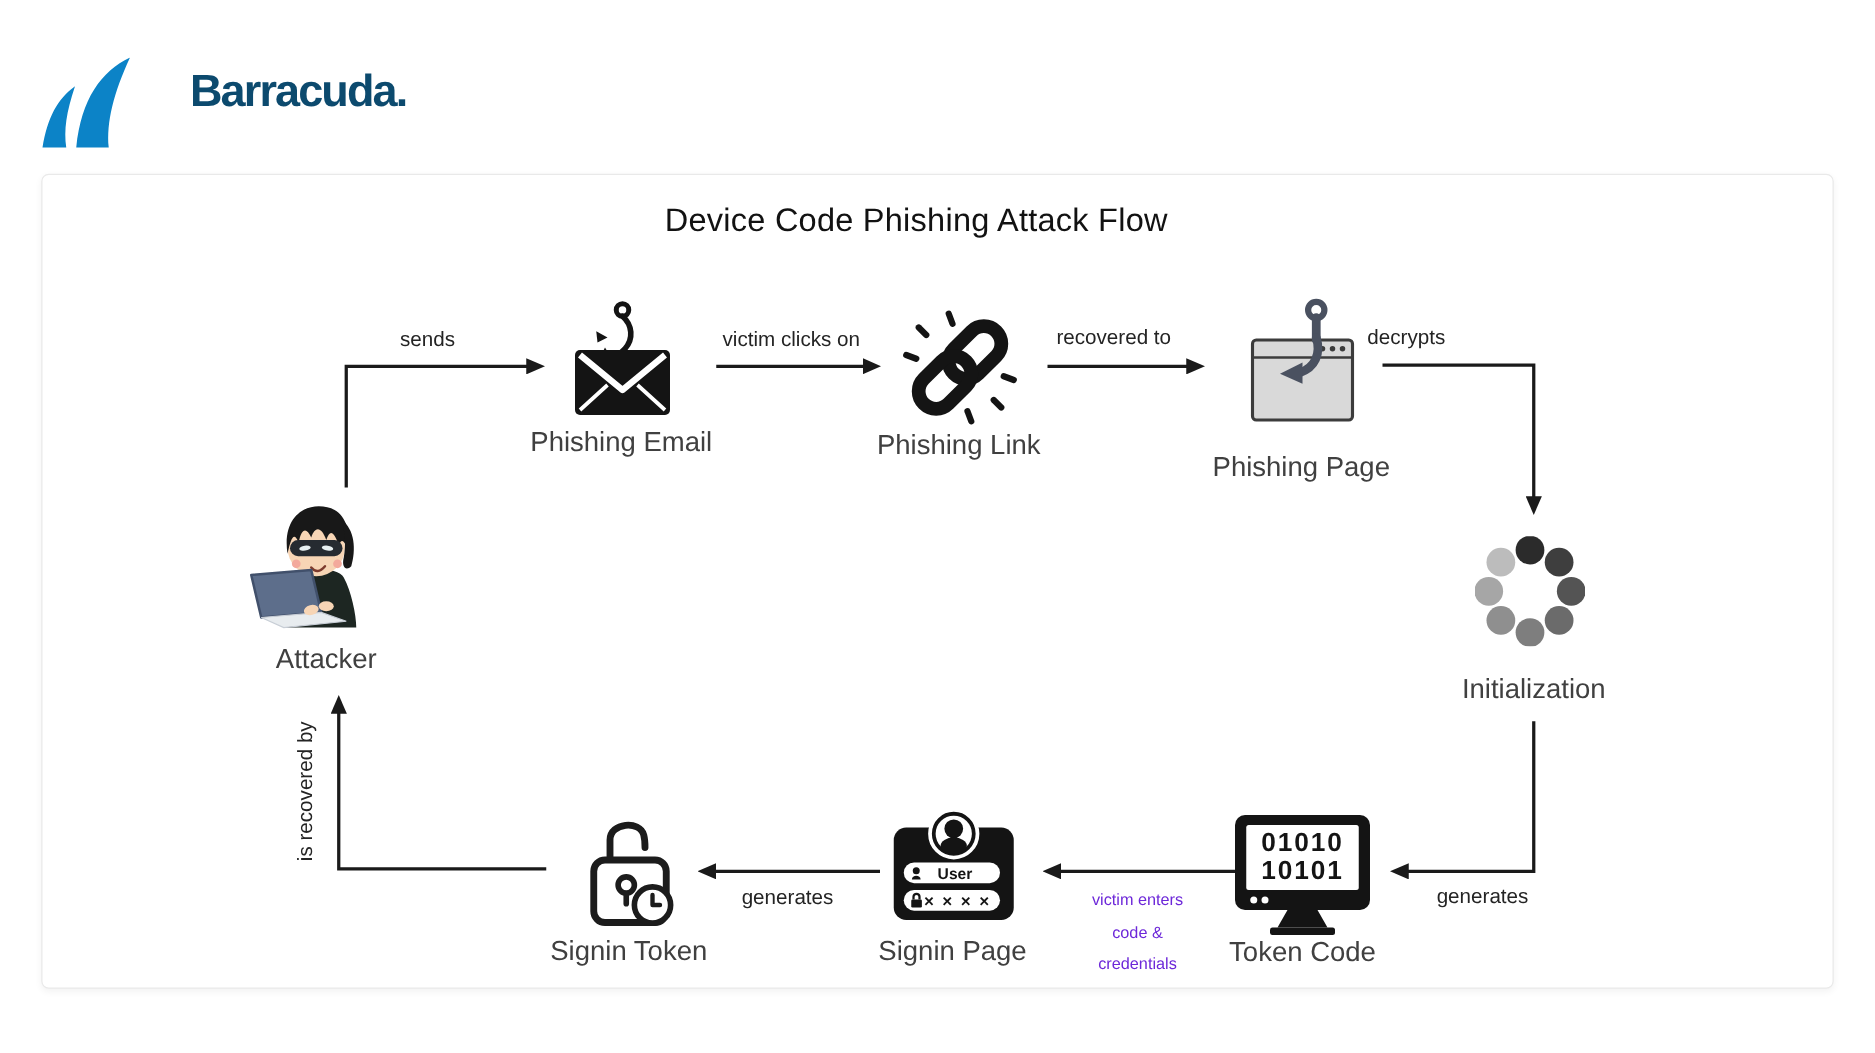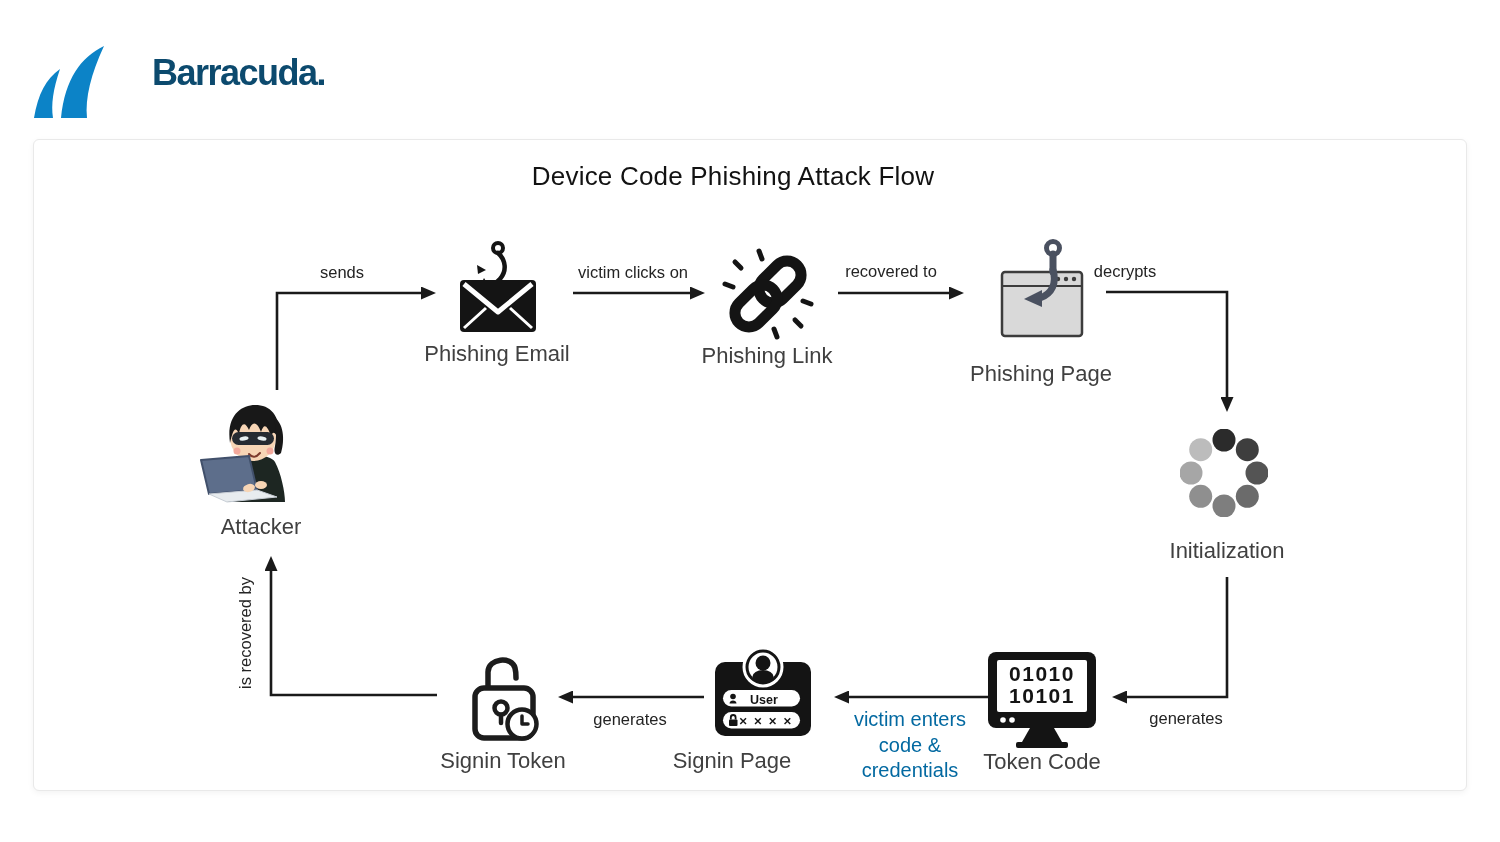--- a/index.html
+++ b/index.html
@@ -17,21 +17,21 @@
   
   .panel{position:absolute;left:33px;top:139px;width:1432px;height:650px;background:#fff;
     border:1px solid #e9e9e9;border-radius:6px;box-shadow:0 2px 6px rgba(0,0,0,.05);}
 
   .title{position:absolute;left:733px;top:161px;transform:translateX(-50%);
     font-size:26px;font-weight:400;color:#121212;letter-spacing:.2px;white-space:nowrap;}
 
   .lbl{position:absolute;transform:translate(-50%,-50%);white-space:nowrap;}
   .node-lbl{font-size:22px;color:#404040;}
   .edge-lbl{font-size:16.5px;color:#242424;}
-  .multi{position:absolute;transform:translate(-50%,0);text-align:center;line-height:25.5px;font-size:20px;color:#0369a1;white-space:nowrap;}
+  .multi{position:absolute;transform:translate(-50%,0);text-align:center;line-height:25.5px;font-size:13px;color:#6d28d9;white-space:nowrap;}
   .rot{transform:translate(-50%,-50%) rotate(-90deg);}
 
   .icon{position:absolute;}
   svg{display:block;}
   .arrows{position:absolute;left:0;top:0;pointer-events:none;}
 </style>
 </head>
 <body>
 
 <div id="app">
@@ -174,21 +174,21 @@
       <path d="M64,74 L64,66 M64,74 L70,74" stroke-width="3.5"></path>
     </g>
   </svg>
 
   <div class="lbl node-lbl" style="left:261px;top:527px">Attacker</div>
   <div class="lbl node-lbl" style="left:497px;top:354px">Phishing Email</div>
   <div class="lbl node-lbl" style="left:767px;top:356px">Phishing Link</div>
   <div class="lbl node-lbl" style="left:1041px;top:374px">Phishing Page</div>
   <div class="lbl node-lbl" style="left:1227px;top:551px">Initialization</div>
   <div class="lbl node-lbl" style="left:1042px;top:762px">Token Code</div>
-  <div class="lbl node-lbl" style="left:732px;top:761px">Signin Page</div>
+  <div class="lbl node-lbl" style="left:762px;top:761px">Signin Page</div>
   <div class="lbl node-lbl" style="left:503px;top:761px">Signin Token</div>
 
   <div class="lbl edge-lbl" style="left:342px;top:272px">sends</div>
   <div class="lbl edge-lbl" style="left:633px;top:272px">victim clicks on</div>
   <div class="lbl edge-lbl" style="left:891px;top:271px">recovered to</div>
   <div class="lbl edge-lbl" style="left:1125px;top:271px">decrypts</div>
   <div class="lbl edge-lbl" style="left:1186px;top:718px">generates</div>
   <div class="multi" style="left:910px;top:707px">
     <span style="display:block">victim enters</span>
     <span style="display:block">code &amp;</span>

